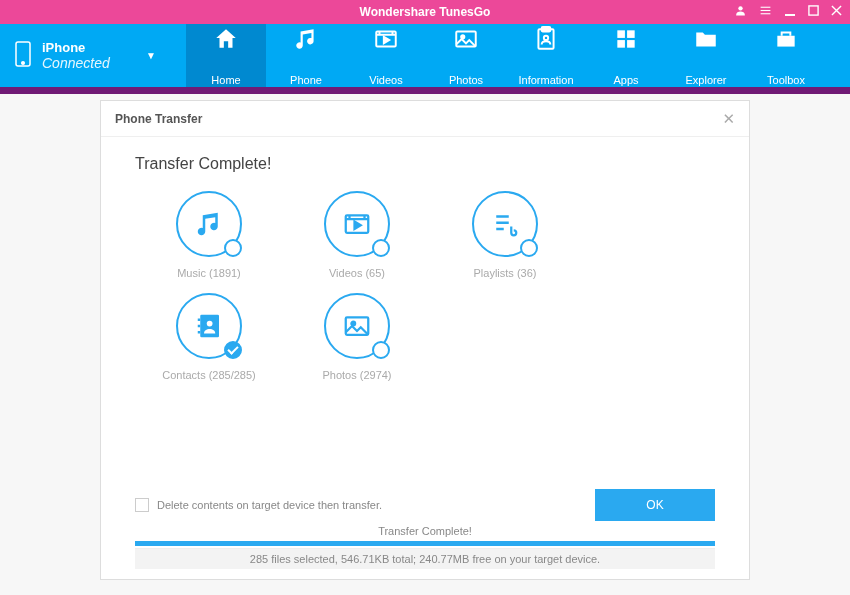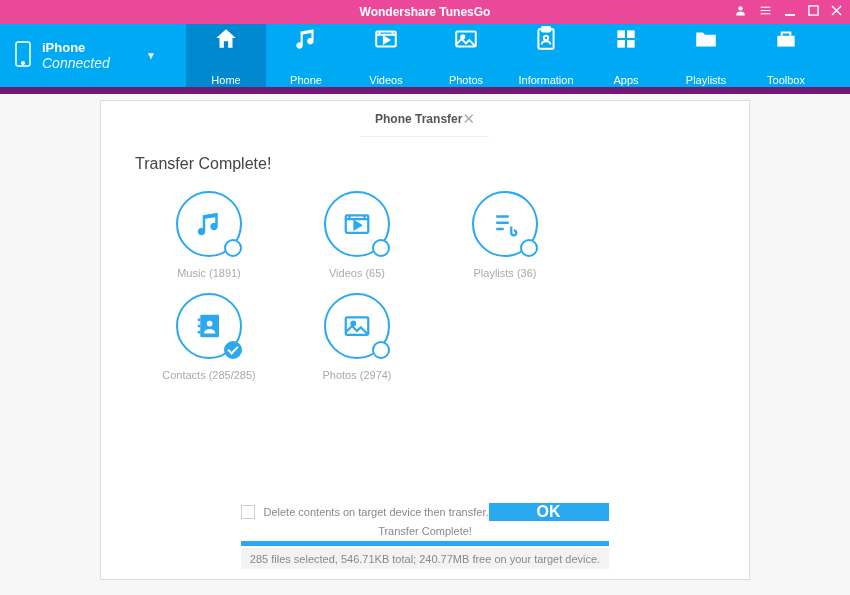--- a/index.html
+++ b/index.html
@@ -22,41 +22,41 @@
 .navitem { flex: 0 0 80px; display: flex; flex-direction: column; align-items: center; justify-content: center; color: #fff; gap: 22px; cursor: pointer; }
 .navitem.spacer-left { margin-left: 16px; }
 .navitem.active { background: #0089d0; }
 .navitem .lbl { font-size: 11px; }
 .navitem svg { width: 26px; height: 26px; }
 
 
 .content { position: absolute; top: 94px; left: 0; right: 0; bottom: 0; background: #f7f7f7; }
 
 
-.dialog { position: absolute; left: 100px; top: 6px; width: 650px; height: 480px; background: #fff; border: 1px solid #ddd; display: flex; flex-direction: column; align-items: center; }
+.dialog { position: absolute; left: 100px; top: 6px; width: 650px; height: 480px; background: #fff; border: 1px solid #ddd; display: flex; flex-direction: column; }
 .dlg-head { height: 36px; display: flex; align-items: center; padding: 0 14px; color: #555; font-size: 12px; font-weight: 600; border-bottom: 1px solid #efefef; }
 .dlg-head .close { margin-left: auto; color: #aaa; font-size: 15px; cursor: pointer; font-weight: 400; }
 
 .dlg-body { flex: 1; padding: 18px 34px 0; }
 .dlg-body h2 { font-size: 16px; color: #444; font-weight: 500; margin-bottom: 18px; }
 
 .grid { display: flex; flex-wrap: wrap; gap: 0; }
 .item { width: 148px; display: flex; flex-direction: column; align-items: center; margin-bottom: 14px; }
 .circle { width: 66px; height: 66px; border: 2px solid #2aa9f0; border-radius: 50%; display: flex; align-items: center; justify-content: center; position: relative; cursor: pointer; }
 .circle svg { width: 30px; height: 30px; }
 .badge { position: absolute; right: -2px; bottom: -2px; width: 18px; height: 18px; border-radius: 50%; border: 2px solid #2aa9f0; background: #fff; }
 .badge.checked { background: #2aa9f0; display: flex; align-items: center; justify-content: center; }
 .badge.checked::after { content: ""; width: 8px; height: 4px; border-left: 2px solid #fff; border-bottom: 2px solid #fff; transform: rotate(-45deg); margin-top: -2px; }
 .item .cap { margin-top: 10px; font-size: 11px; color: #aaa; }
 
 .dlg-foot { padding: 0 34px 10px; }
 .footrow { display: flex; align-items: center; margin-bottom: 0; }
 .chk { width: 14px; height: 14px; border: 1px solid #ccc; margin-right: 8px; cursor: pointer; }
 .chklabel { font-size: 11px; color: #888; }
-.okbtn { margin-left: auto; width: 120px; height: 18px; background: #2aa9f0; color: #fff; border: none; font-size: 16px; font-weight: 700; cursor: pointer; }
+.okbtn { margin-left: auto; width: 120px; height: 32px; background: #2aa9f0; color: #fff; border: none; font-size: 12px; font-weight: 400; cursor: pointer; }
 
 .status1 { text-align: center; font-size: 11px; color: #888; padding: 4px 0; }
 .pbar { height: 5px; background: #2aa9f0; margin: 0 0 2px; }
 .status2 { text-align: center; font-size: 11px; color: #888; padding: 4px 0; background: #f3f3f3; border-top: 1px solid #eee; }
 </style>
 </head>
 <body>
 
 <div class="titlebar">
   <span class="title">Wondershare TunesGo</span>
@@ -138,21 +138,21 @@
         <rect x="13" y="4" width="7" height="7"></rect>
         <rect x="4" y="13" width="7" height="7"></rect>
         <rect x="13" y="13" width="7" height="7"></rect>
       </svg>
     <span class="lbl">Apps</span>
   </div>
   <div class="navitem">
     <svg viewBox="0 0 24 24" fill="#fff">
         <path d="M3 6h6l2 2h10v11H3z"></path>
       </svg>
-    <span class="lbl">Playlists</span>
+    <span class="lbl">Explorer</span>
   </div>
   <div class="navitem">
     <svg viewBox="0 0 24 24" fill="#fff">
         <path d="M4 9h16v10H4z"></path>
         <path d="M8 9V6h8v3" fill="none" stroke="#fff" stroke-width="1.8"></path>
       </svg>
     <span class="lbl">Toolbox</span>
   </div>
 </div>
 

